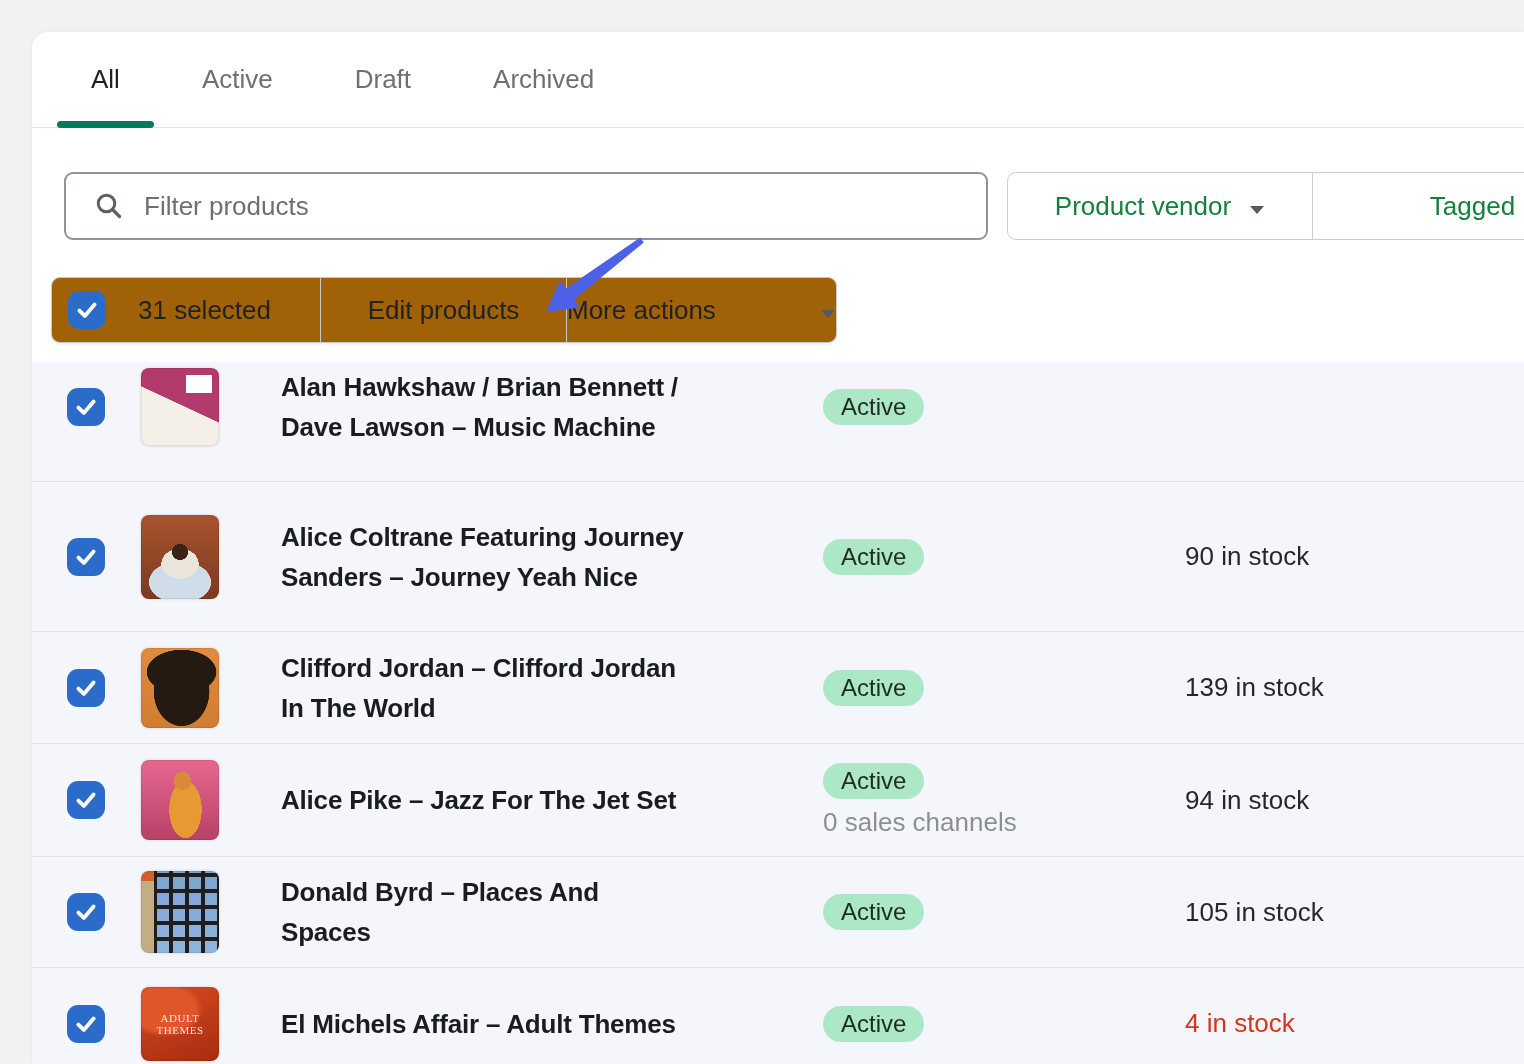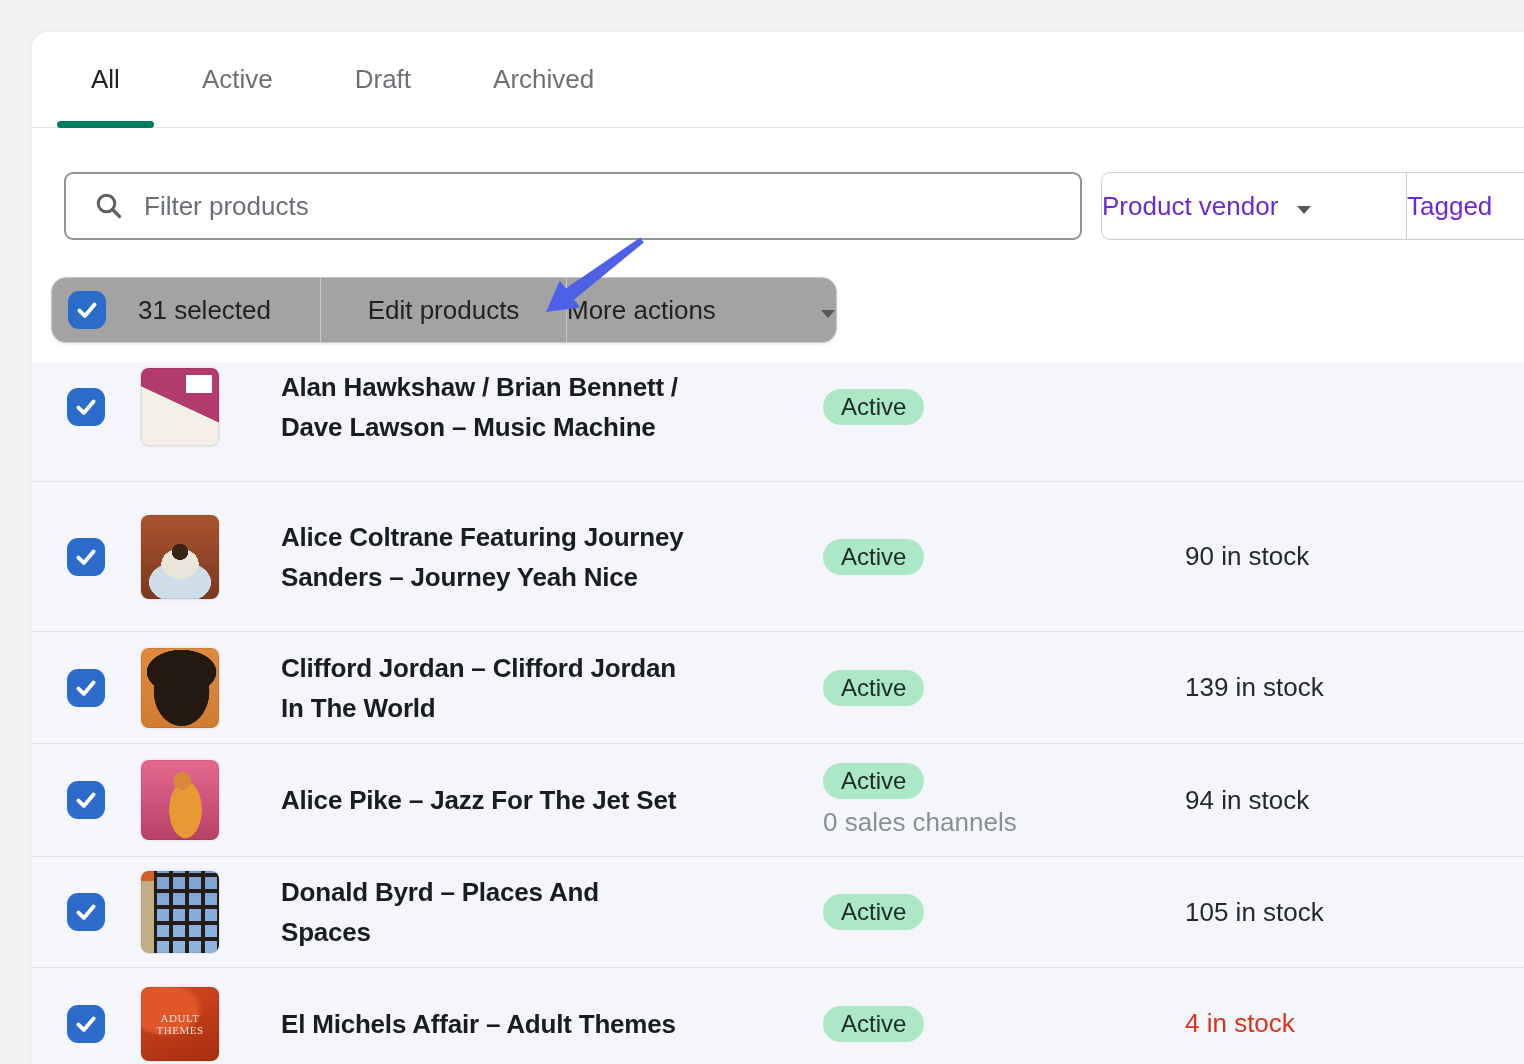--- a/index.html
+++ b/index.html
@@ -29,46 +29,46 @@
     margin-right:14px;
   }
   .tab.active { color:#202223; }
   .tab.active .tab-underline {
     position:absolute; left:0; right:0; bottom:-1px; height:7px;
     background:#007a5c; border-radius:4px;
   }
   
   .filter-sec { padding:44px 0 37px 32px; display:flex; }
   .searchbox {
-    width:1018px; height:68px; flex:none;
+    width:924px; height:68px; flex:none;
     border:2px solid #8e9499; border-radius:9px;
     display:flex; align-items:center; padding:0 20px 0 28px; background:#fff;
   }
   .searchbox svg { flex:none; }
   .searchbox input {
     border:none; outline:none; background:transparent; flex:1;
     font-family:"Liberation Sans", sans-serif;
     font-size:26px; color:#202223; margin-left:20px;
   }
   .searchbox input::placeholder { color:#6b7076; opacity:1; }
   .filter-group {
     margin-left:19px; height:68px; flex:none; display:flex;
     border:1px solid #cbced1; border-radius:9px; background:#fff;
   }
   .filter-btn {
-    display:flex; align-items:center; 
-    font-size:26px; font-weight:500; color:#6d28d9; cursor:pointer;
+    display:flex; align-items:center; justify-content:center;
+    font-size:26px; font-weight:500; color:#15803d; cursor:pointer;
   }
   .filter-btn.vendor { width:304px; }
   .filter-btn.tagged { width:320px; border-left:1px solid #cbced1; }
   .caret { margin-left:18px; display:inline-block; }
   
   .sel-bar {
     margin-left:19px; width:786px; height:66px; display:flex;
-    border:1px solid #c6c9cc; border-radius:15px; background:#a3a3a3;
+    border:1px solid #c6c9cc; border-radius:9px; background:#a16207;
     box-shadow:0 2px 3px rgba(0,0,0,.07);
     position:relative; z-index:5;
   }
   .sel-seg { display:flex; align-items:center; cursor:pointer; }
   .sel-seg.count { width:268px; padding-left:16px; }
   .sel-seg.count .lbl { margin-left:32px; font-size:26px; font-weight:500; }
   .sel-seg.mid { width:246px; justify-content:center; border-left:1px solid #c6c9cc; font-size:26px; font-weight:500; }
   .sel-seg.more { width:270px; justify-content:space-between; border-left:1px solid #c6c9cc; font-size:26px; font-weight:500; }
   .gap-strip { height:19px; }
   

